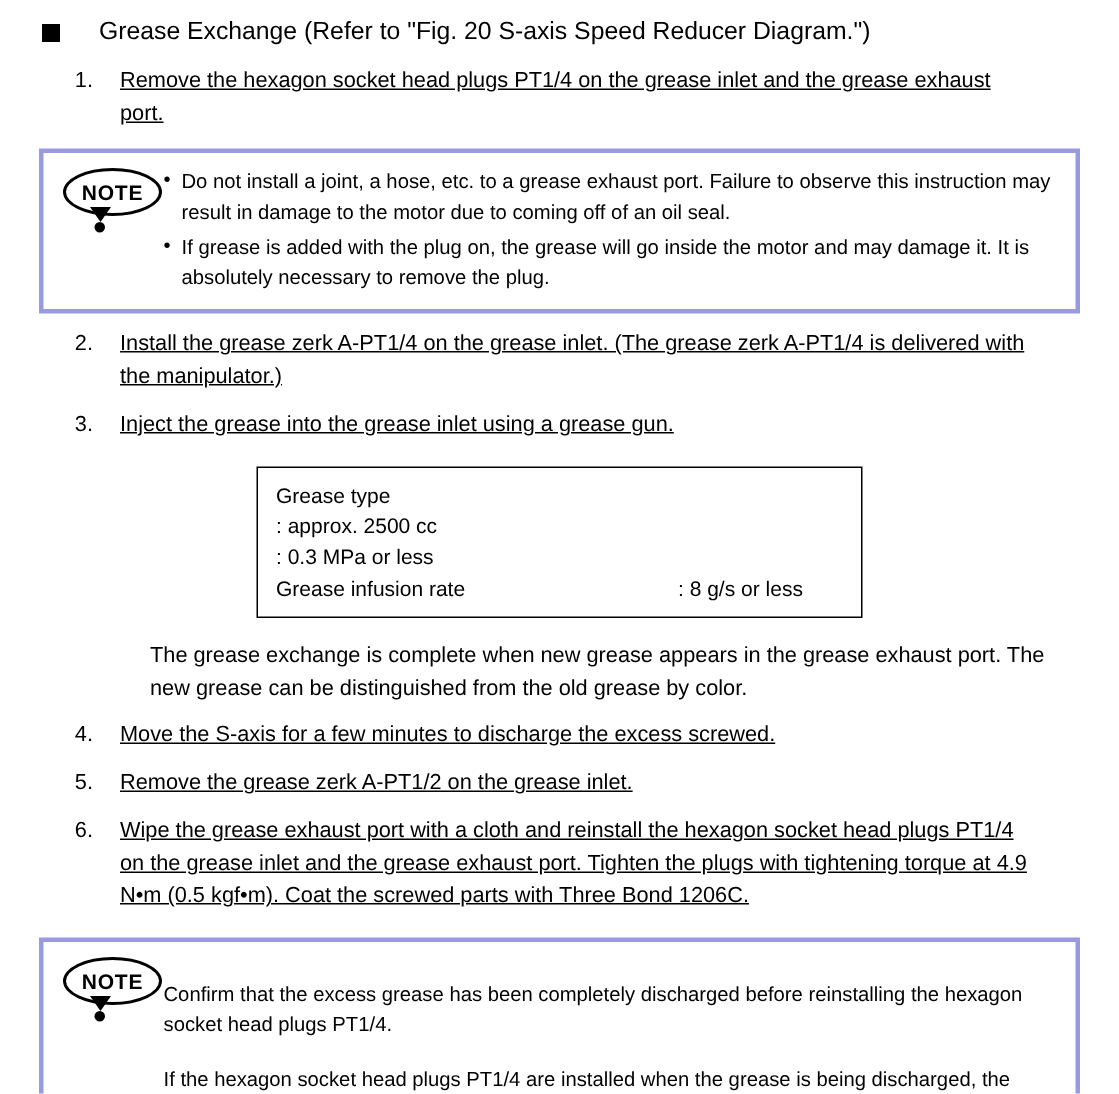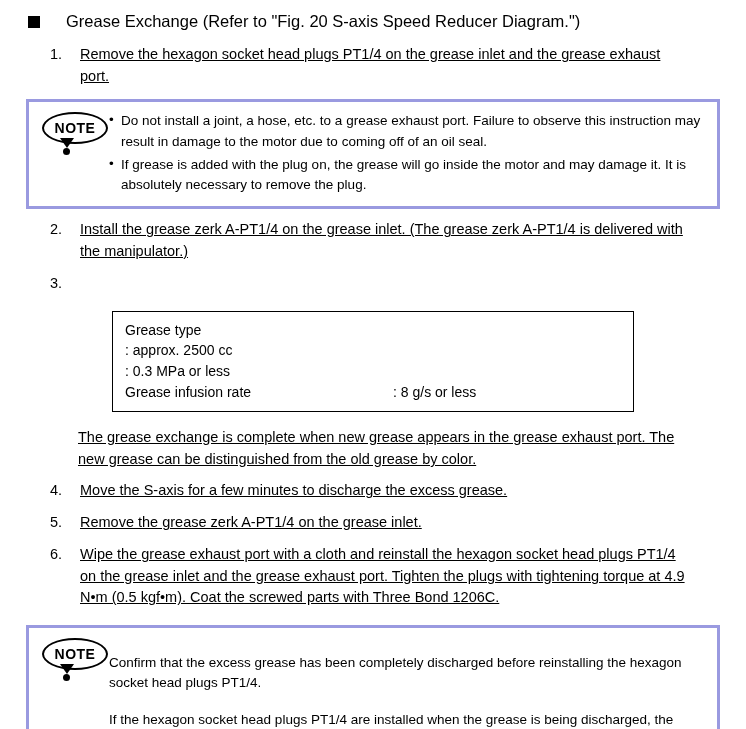--- a/index.html
+++ b/index.html
@@ -144,43 +144,42 @@
 
   
   .spec-wrap {
     display: flex;
     justify-content: center;
     margin-top: 16px;
   }
   .spec-table {
     border: 1.5px solid #000;
     padding: 8px 29px 8px 12px;
-    width: 522px;
+    width: 404px;
     box-sizing: border-box;
   }
   .spec-row {
     display: flex;
     font-size: 14px;
     line-height: 1.48;
   }
   .spec-label {
     width: 268px;
     flex: 0 0 auto;
   }
   .spec-value {
     flex: 1 1 auto;
   }
 
   .para {
-    margin-left: 64px;
+    margin-left: 86px;
     margin-top: 14px;
     font-size: 14.5px;
     line-height: 1.55;
     max-width: 610px;
-    text-decoration: underline;
   }
 
   .note-box-2 {
     margin-top: 16px;
   }
 </style>
 </head>
 <body>
 
 <div class="page">
@@ -209,20 +208,21 @@
     </div>
   </div>
 
   <div class="item">
     <div class="item-num">2.</div>
     <div class="item-body">Install the grease zerk A-PT1/4 on the grease inlet. (The grease zerk A-PT1/4 is delivered with the manipulator.)</div>
   </div>
 
   <div class="item">
     <div class="item-num">3.</div>
+    <div class="item-body">Inject the grease into the grease inlet using a grease gun.</div>
   </div>
 
   <div class="spec-wrap">
     <div class="spec-table">
       <div class="spec-row">
         <div class="spec-label">Grease type</div>
       </div>
       <div class="spec-row">
         <div class="spec-value">: approx.  2500 cc</div>
       </div>
@@ -233,26 +233,26 @@
         <div class="spec-label">Grease infusion rate</div>
         <div class="spec-value">: 8 g/s or less</div>
       </div>
     </div>
   </div>
 
   <div class="para">The grease exchange is complete when new grease appears in the grease exhaust port.  The new grease can be distinguished from the old grease by color.</div>
 
   <div class="item">
     <div class="item-num">4.</div>
-    <div class="item-body">Move the S-axis for a few minutes to discharge the excess grease.</div>
+    <div class="item-body">Move the S-axis for a few minutes to discharge the excess screwed.</div>
   </div>
 
   <div class="item">
     <div class="item-num">5.</div>
-    <div class="item-body">Remove the grease zerk A-PT1/4 on the grease inlet.</div>
+    <div class="item-body">Remove the grease zerk A-PT1/2 on the grease inlet.</div>
   </div>
 
   <div class="item">
     <div class="item-num">6.</div>
     <div class="item-body">Wipe the grease exhaust port with a cloth and reinstall the hexagon socket head plugs PT1/4 on the grease inlet and the grease exhaust port.  Tighten the plugs with tightening torque at 4.9 N•m (0.5 kgf•m).  Coat the screwed parts with Three Bond 1206C.</div>
   </div>
 
   <div class="note-box note-box-2">
     <div class="note-badge">
       <div class="note-ellipse">NOTE</div>

